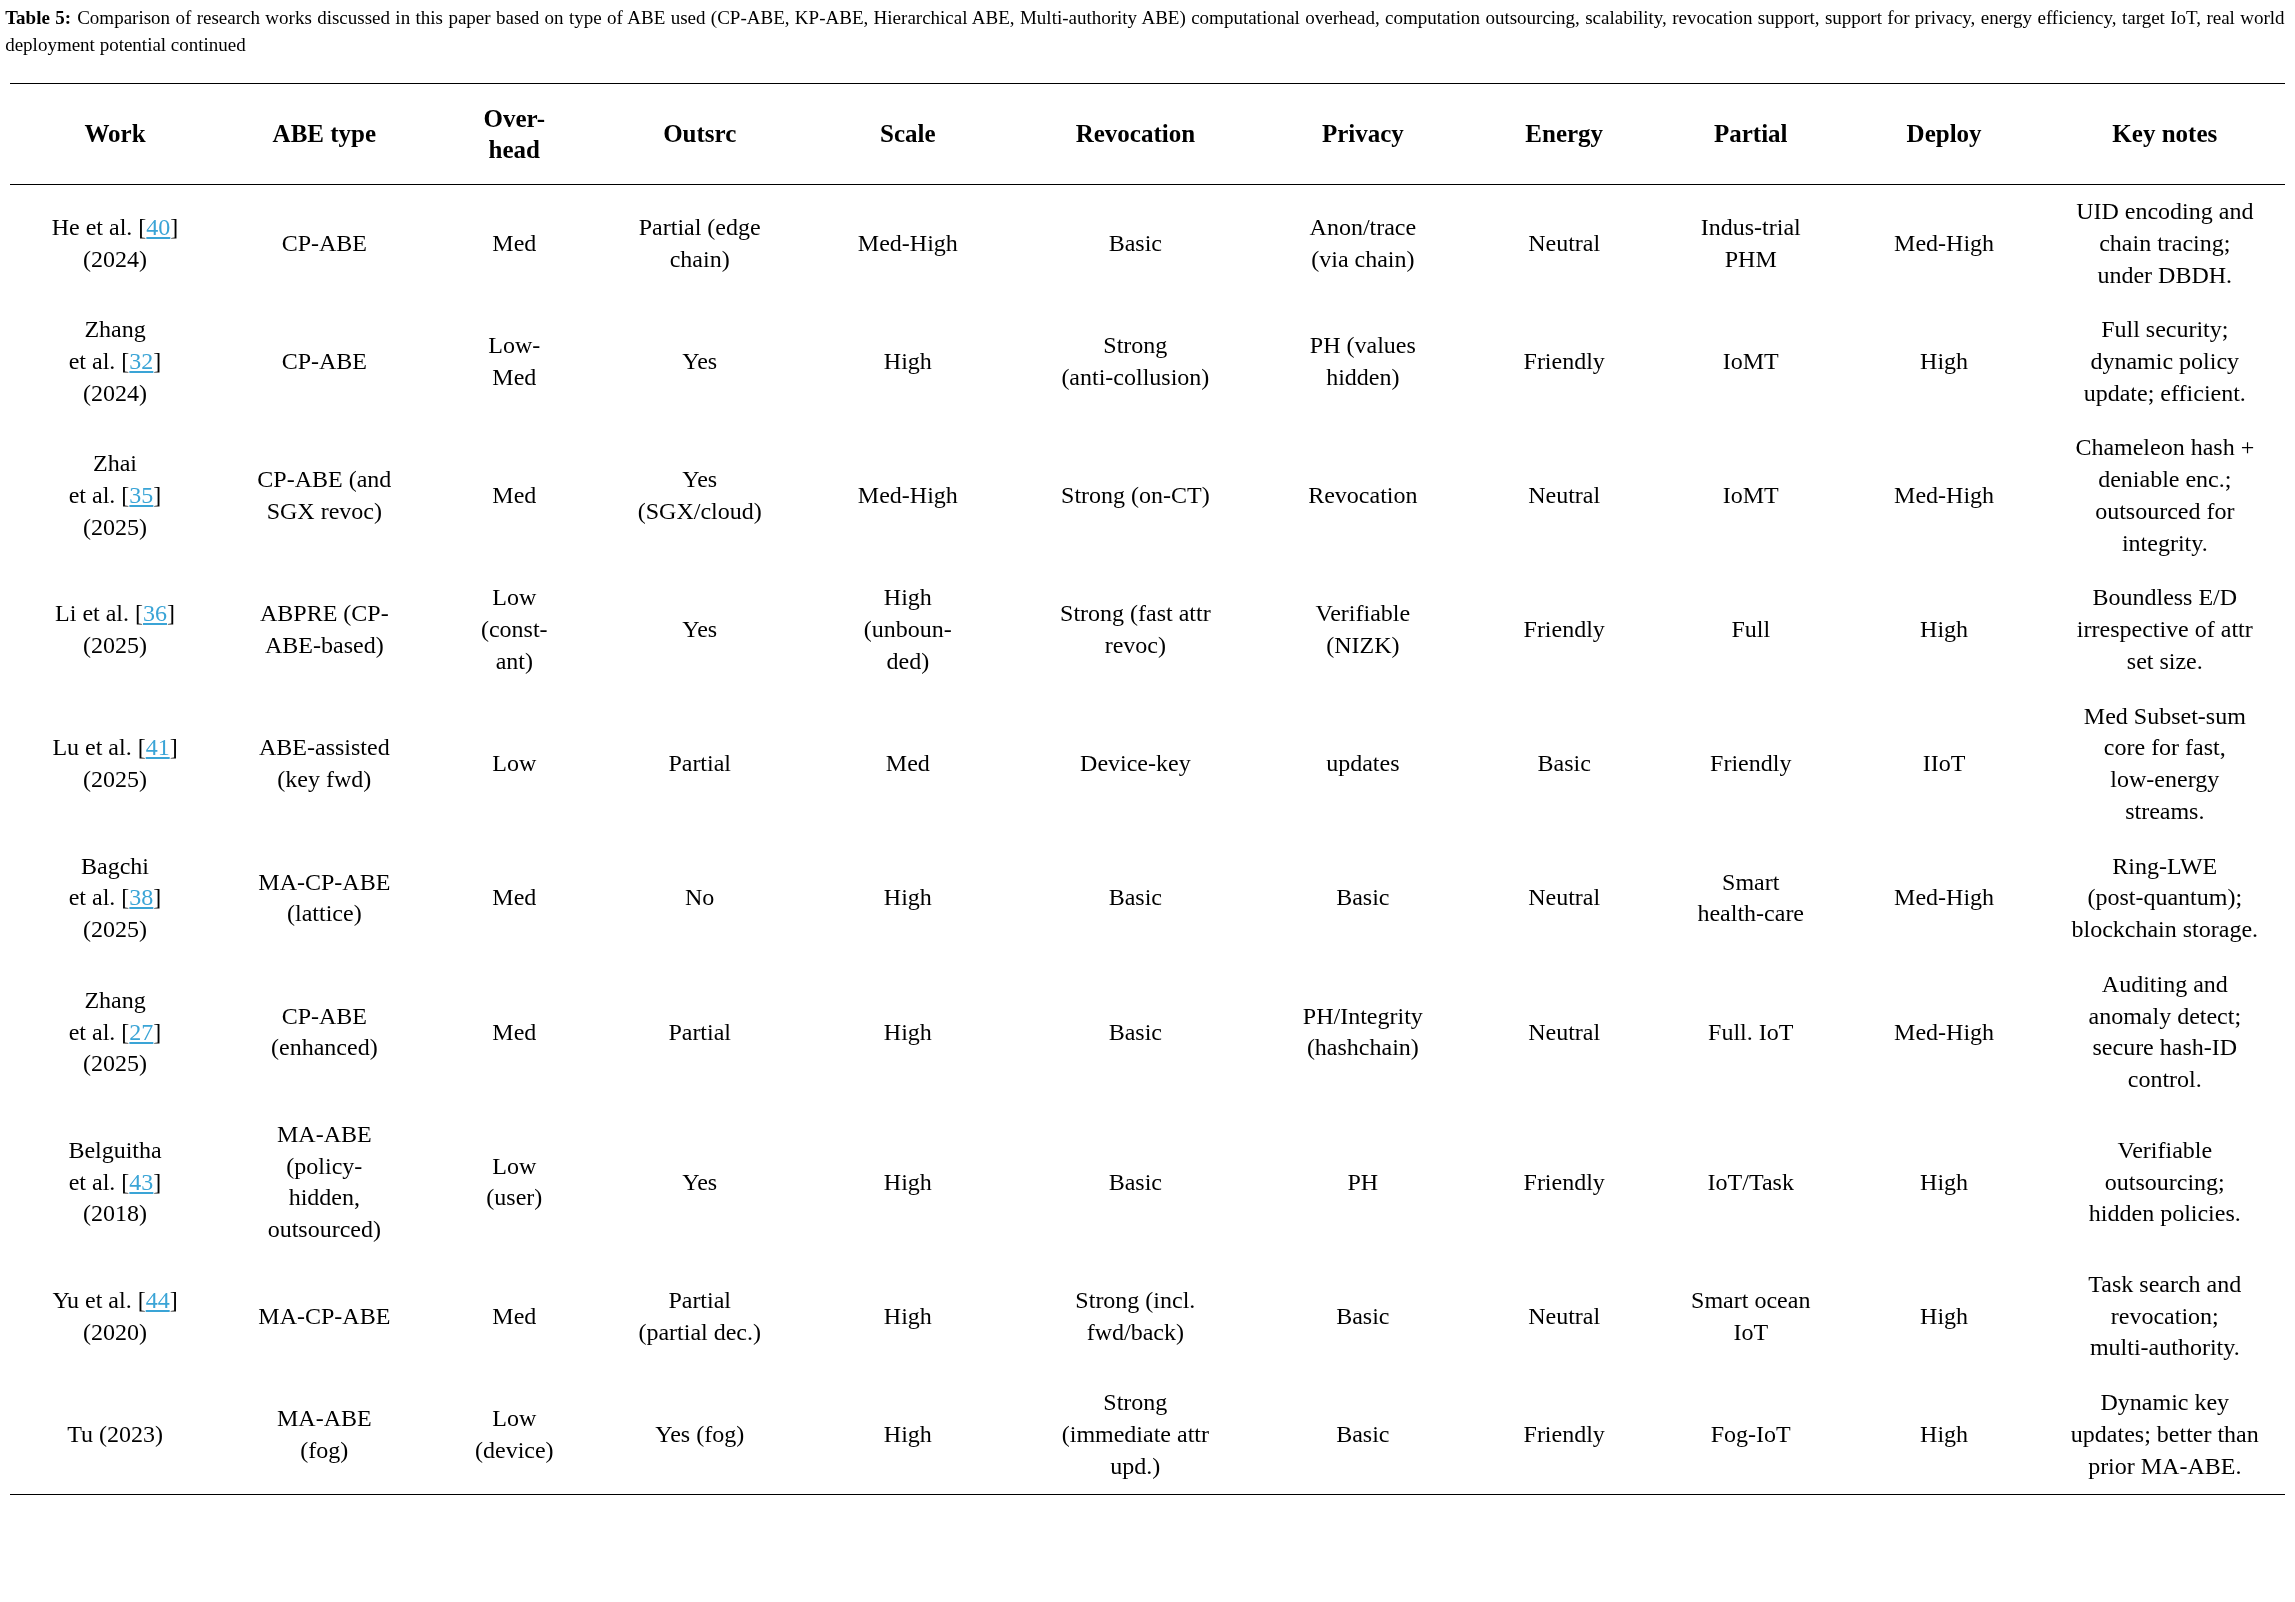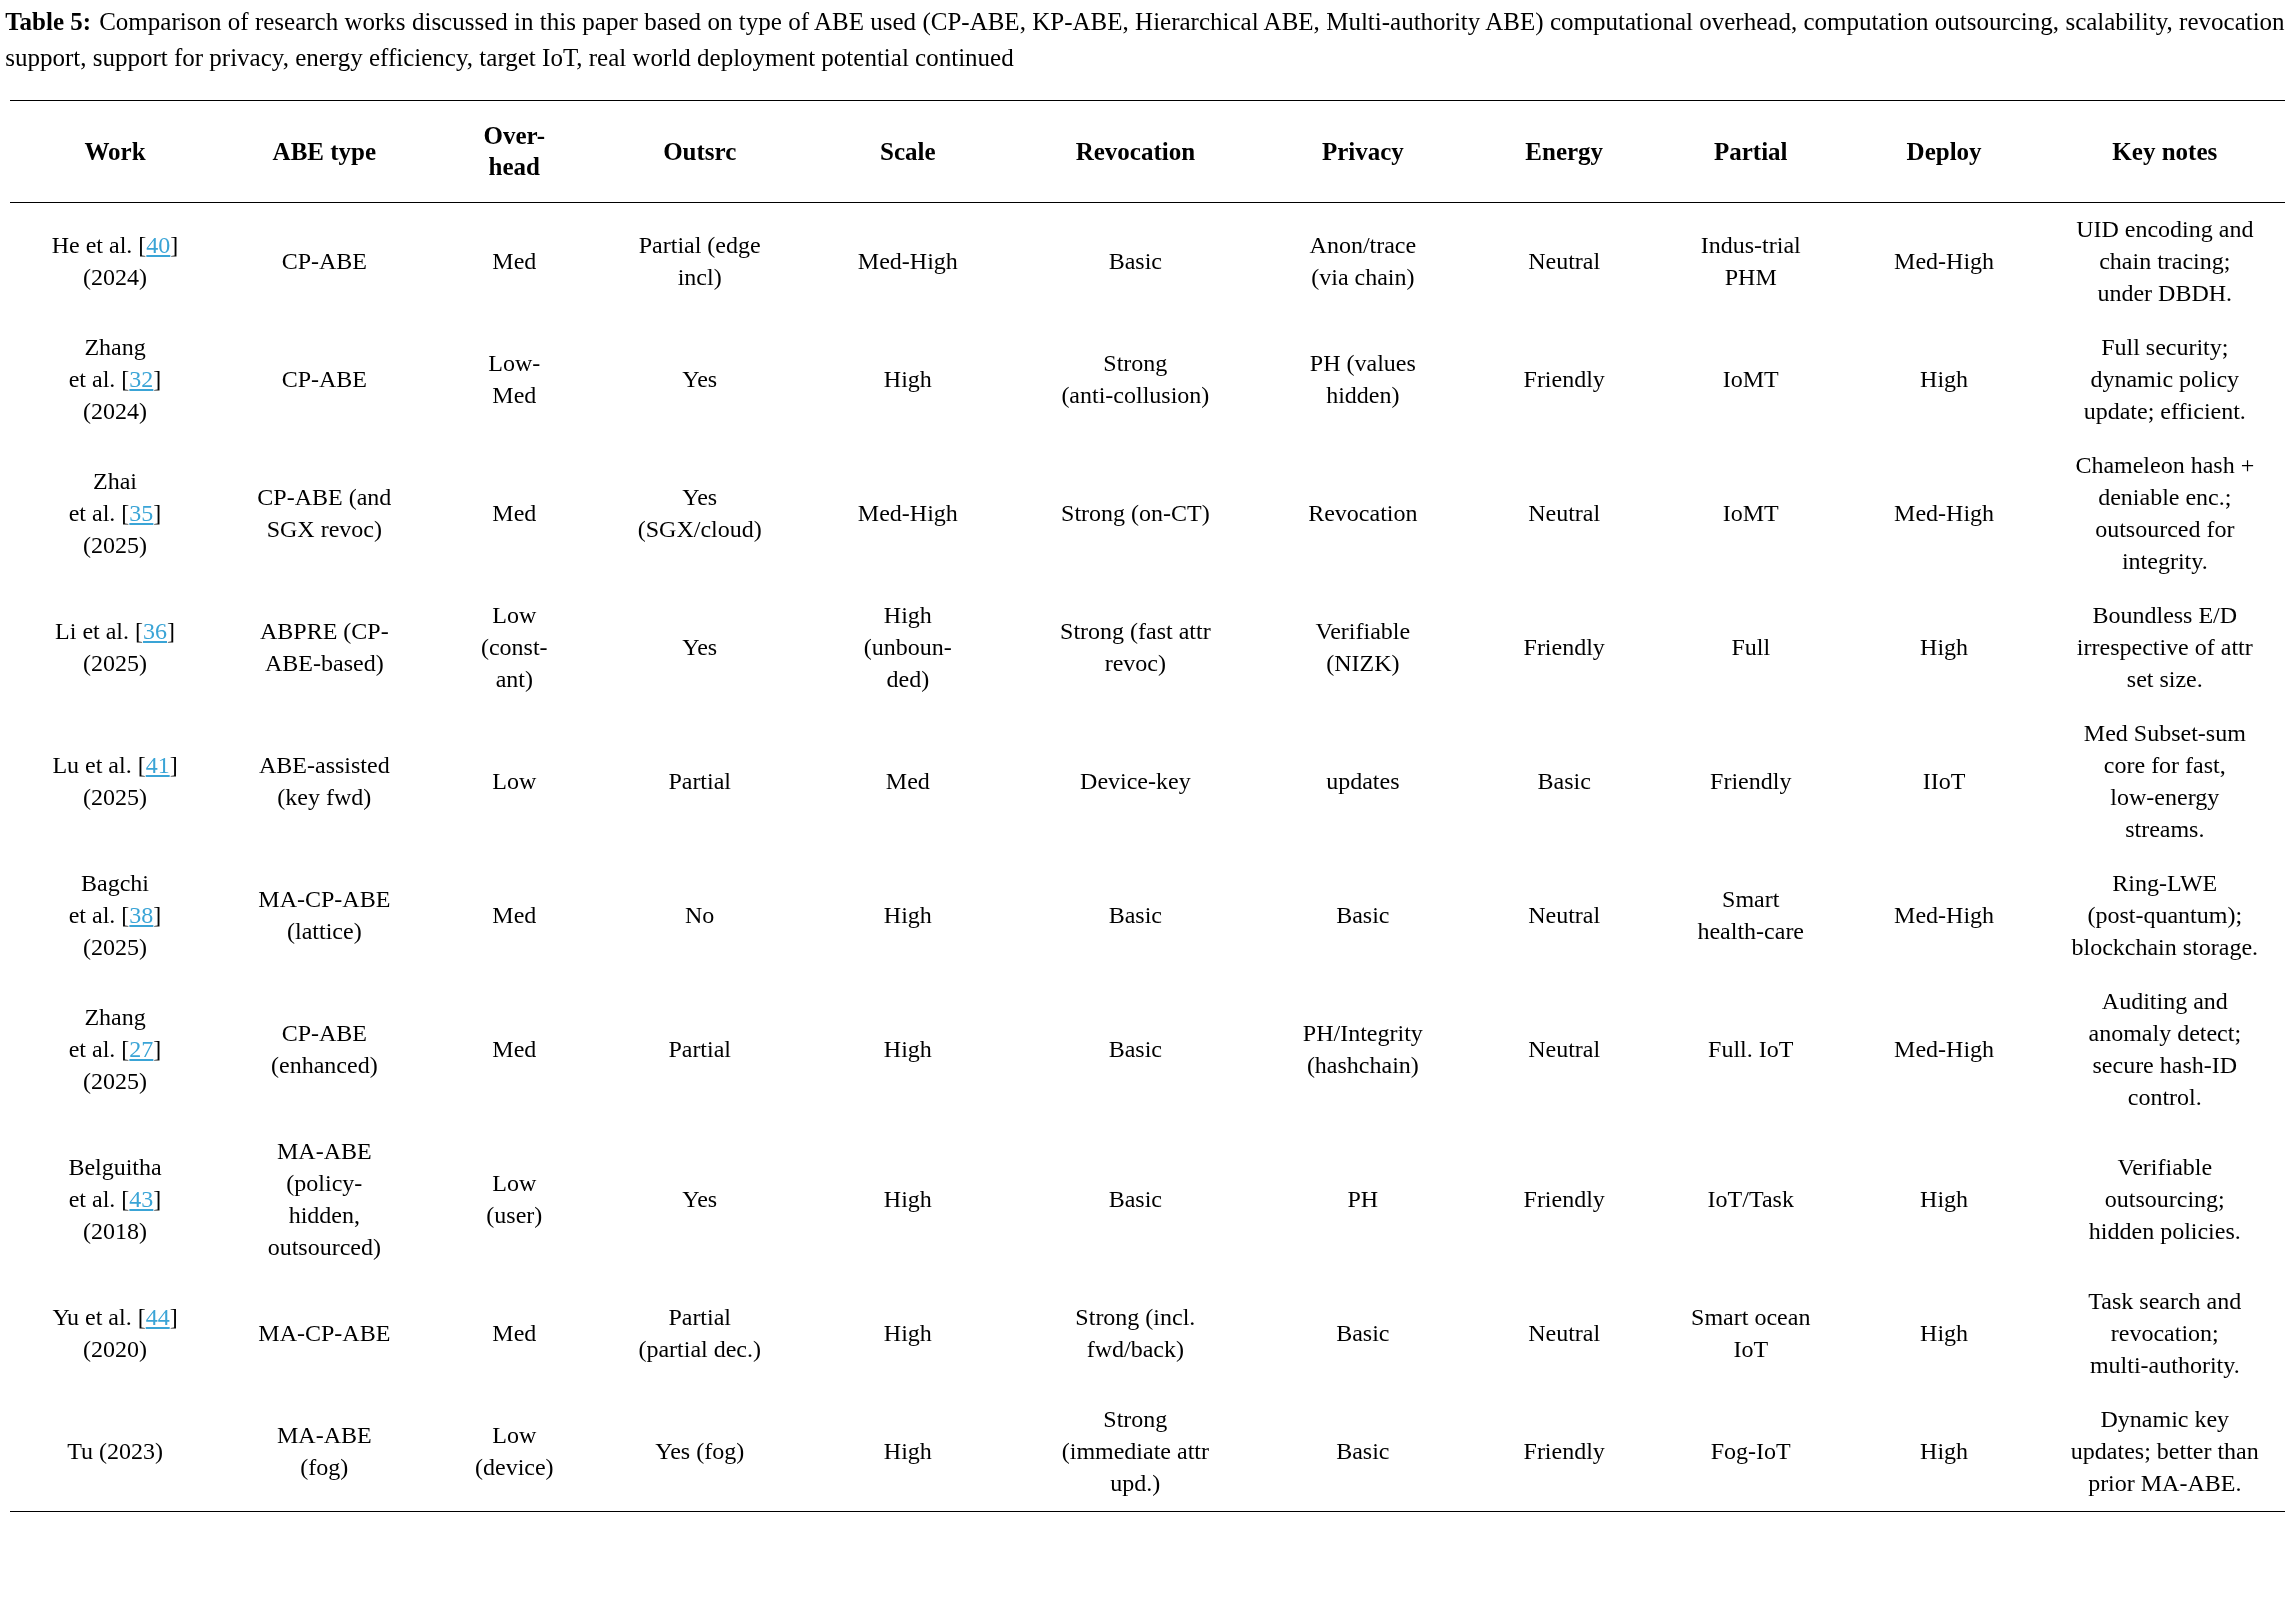--- a/index.html
+++ b/index.html
@@ -5,21 +5,21 @@
   * { margin: 0; padding: 0; box-sizing: border-box; }
   html, body { background: #ffffff; }
   body {
     width: 2295px;
     height: 1602px;
     font-family: "Liberation Serif", serif;
     color: #000000;
     overflow: hidden;
   }
   .caption {
-    font-size: 25px;
+    font-size: 19px;
     line-height: 1.45;
     text-align: justify;
     padding: 3.5px 10.4px 0 5.2px;
   }
   .caption-label { font-weight: bold; margin-right: 0.32em; }
   table {
     width: 2275px;
     margin: 24px 10.4px 0 10.4px;
     border-collapse: collapse;
     border-top: 1.7px solid #000;
@@ -83,21 +83,21 @@
       <th>Key notes</th>
     </tr>
   </thead>
   <tbody id="table-body">
       <tr>
         <td><span>He et al. [</span><span class="cite">40</span><span>]
 (2024)</span></td>
         <td>CP-ABE</td>
         <td>Med</td>
         <td>Partial (edge
-incl)</td>
+chain)</td>
         <td>Med-High</td>
         <td>Basic</td>
         <td>Anon/trace
 (via chain)</td>
         <td>Neutral</td>
         <td>Indus-trial
 PHM</td>
         <td>Med-High</td>
         <td>UID encoding and
 chain tracing;

